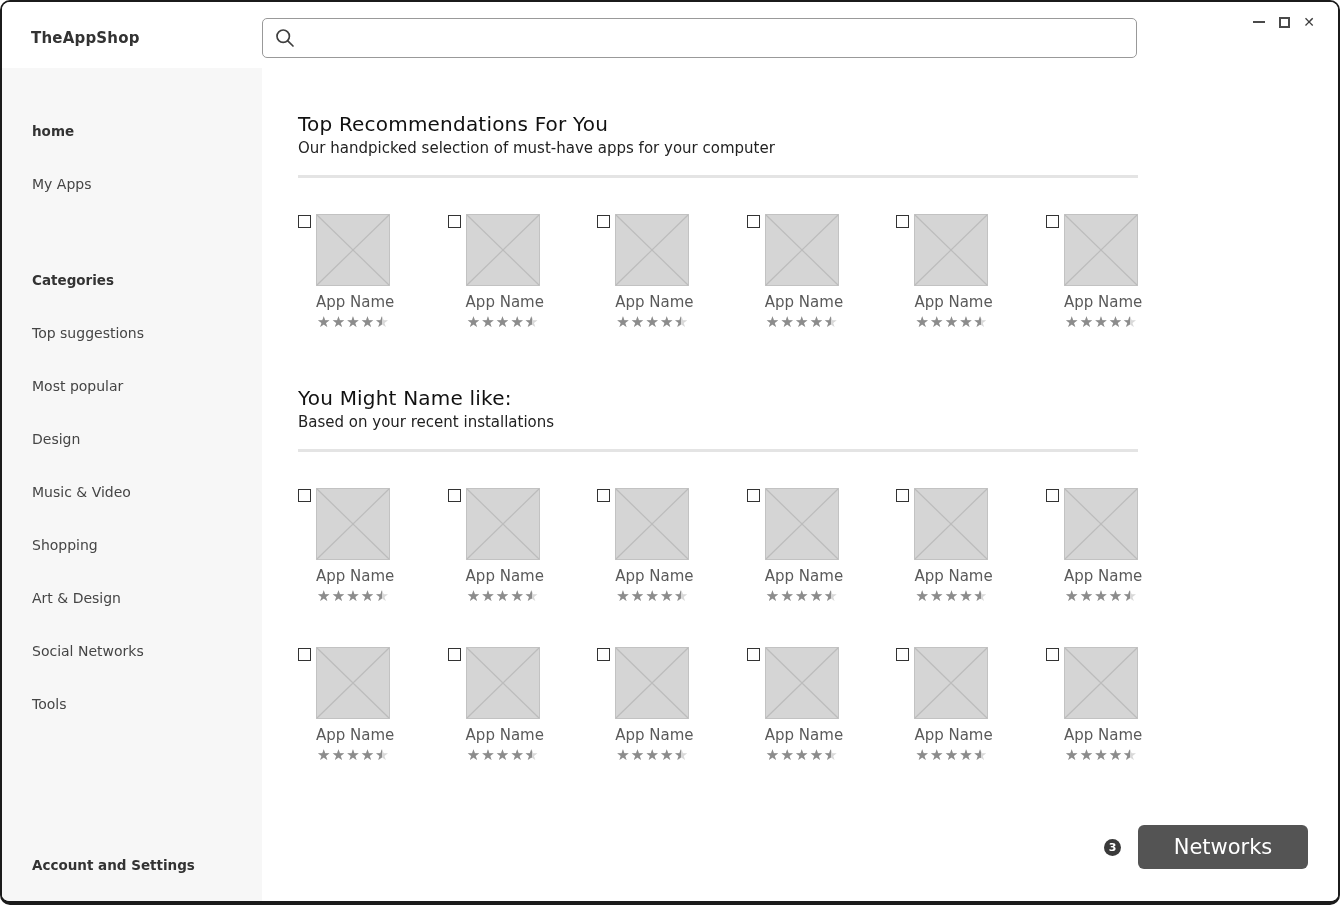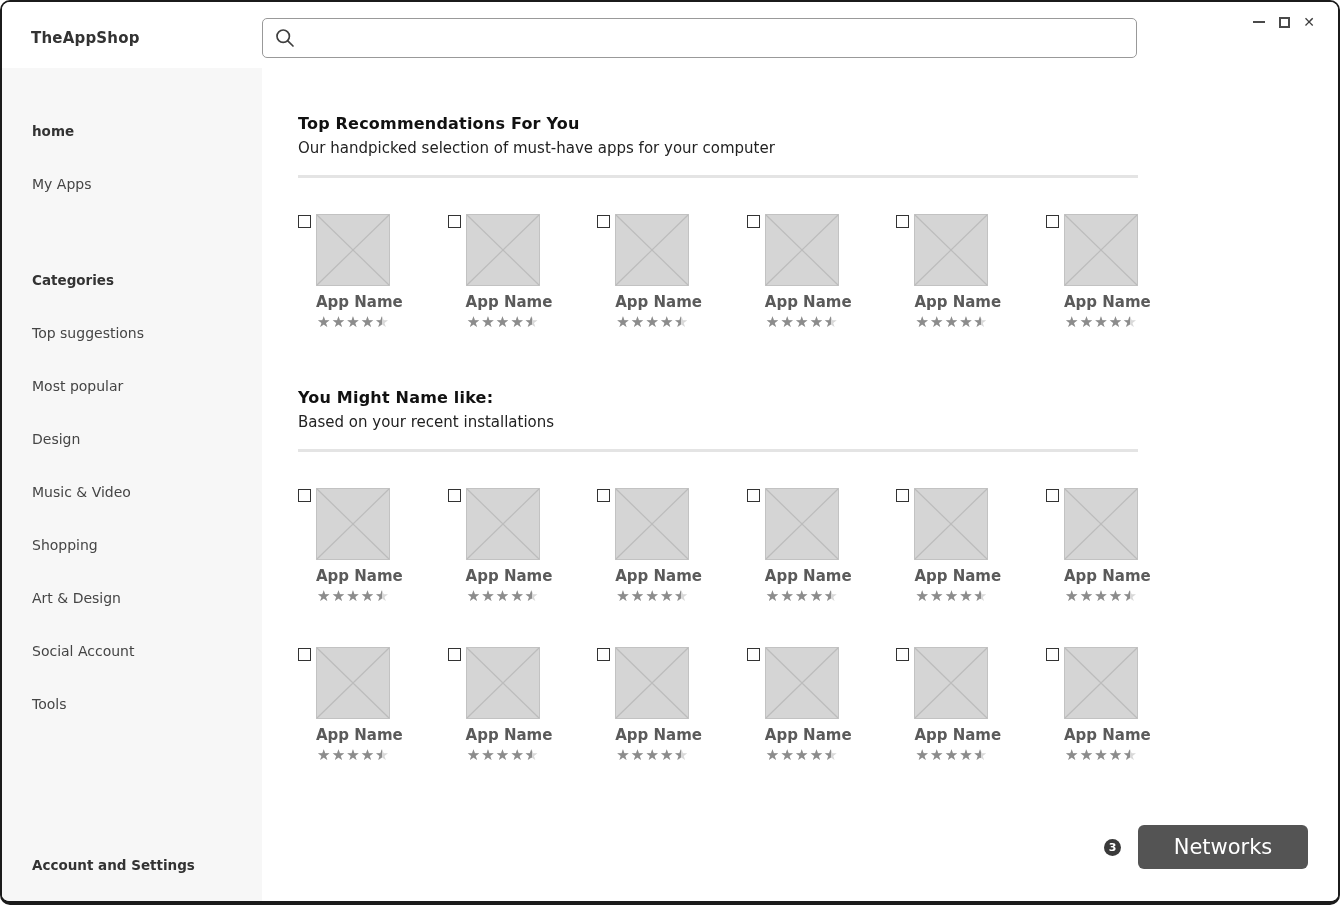--- a/index.html
+++ b/index.html
@@ -37,29 +37,29 @@
     position:absolute; left:0; top:66px; bottom:0; width:260px;
     background:var(--sidebar-bg); padding:36px 0 0 30px;
   }
   .side-item{height:53px; display:flex; align-items:center; font-size:14px; color:var(--text-body); cursor:pointer;}
   .side-header{font-weight:bold; font-size:13.5px; color:#333;}
   .side-gap{height:43px;}
   .side-footer{position:absolute; left:30px; bottom:28px; font-weight:bold; font-size:13.5px; color:#333; cursor:pointer;}
   
   .main{position:absolute; left:260px; top:66px; right:0; bottom:0; background:#fff; padding-left:36px; overflow:hidden;}
   .content{width:840px;}
-  .section-title{margin-top:42px; font-size:16px; line-height:28px; font-weight:bold; color:var(--text-dark); letter-spacing:.2px;}
+  .section-title{margin-top:42px; font-size:20px; line-height:28px; font-weight:normal; color:var(--text-dark); letter-spacing:.2px;}
   .section-sub{font-size:15px; line-height:21px; color:#222;}
   .divider{margin-top:16px; height:3px; background:var(--divider); border:none;}
   .sec2 .section-title{margin-top:50px;}
   .rows .cards-row{margin-top:36px;}
   .rows .cards-row + .cards-row{margin-top:39px;}
   .cards-row{display:flex; justify-content:space-between; width:840px;}
   
-  .card{position:relative; width:92px; height:120px;font-weight:bold;}
+  .card{position:relative; width:92px; height:120px;}
   .checkbox{position:absolute; left:0; top:1px; width:13px; height:13px; border:1.5px solid var(--checkbox-border); background:#fff; cursor:pointer;}
   .thumb{position:absolute; left:18px; top:0; width:74px; height:72px; cursor:pointer;}
   .card-body{position:absolute; left:18px; top:78px; width:74px; text-align:center;}
   .app-name{font-size:15px; line-height:20px; color:var(--text-muted); white-space:nowrap;}
   .stars{margin-top:1px; white-space:nowrap; line-height:18px;}
   .star{position:relative; display:inline-block; width:14.6px; font-size:15px; text-align:center;}
   .star-bg{color:var(--star-empty);}
   .star-fg{position:absolute; left:0; top:0; overflow:hidden; white-space:nowrap; color:var(--star-full);}
   
   .install-row{display:flex; align-items:center; justify-content:flex-end; gap:17px; margin-top:58px; padding-right:30px;}
@@ -100,21 +100,21 @@
     <div class="side-item">My Apps</div>
     <div class="side-gap"></div>
     <div class="side-item side-header">Categories</div>
     <div id="category-list">
         <div class="side-item">Top suggestions</div>
         <div class="side-item">Most popular</div>
         <div class="side-item">Design</div>
         <div class="side-item">Music &amp; Video</div>
         <div class="side-item">Shopping</div>
         <div class="side-item">Art &amp; Design</div>
-        <div class="side-item">Social Account</div>
+        <div class="side-item">Social Networks</div>
         <div class="side-item">Tools</div>
       </div>
     <div class="side-footer">Account and Settings</div>
   </div>
 
   <div class="main">
     <div class="content">
 
       <div class="section sec1">
         <h2 class="section-title">Top Recommendations For You</h2>

